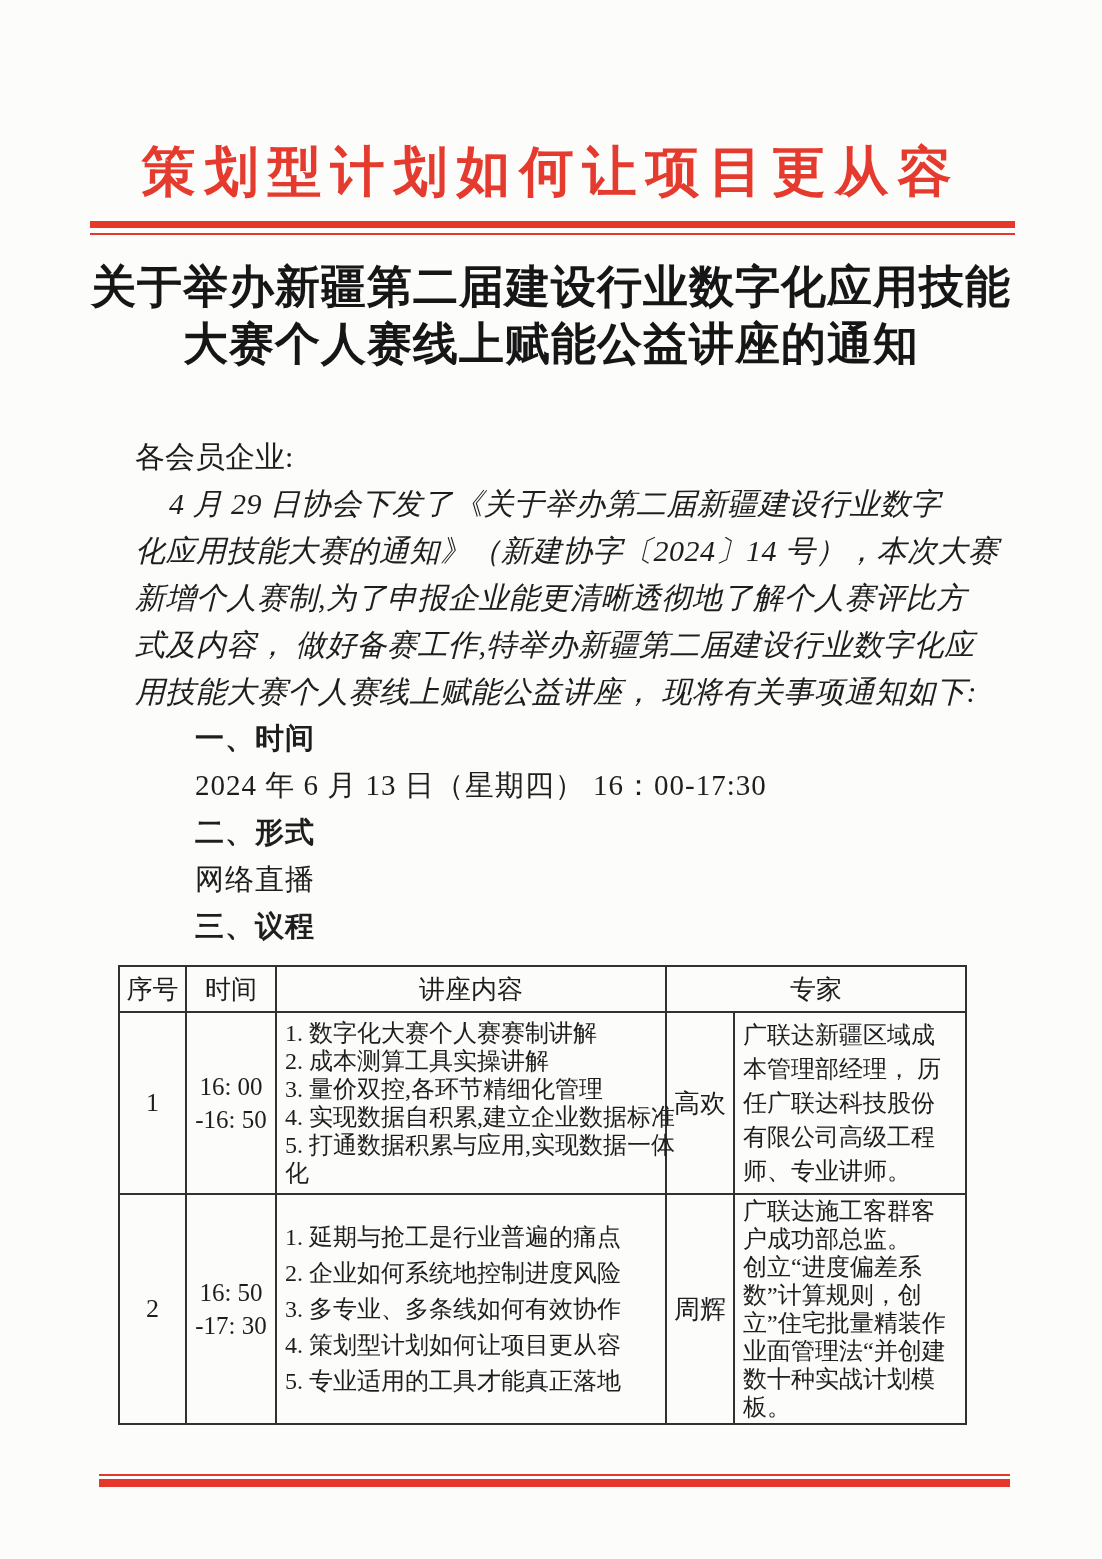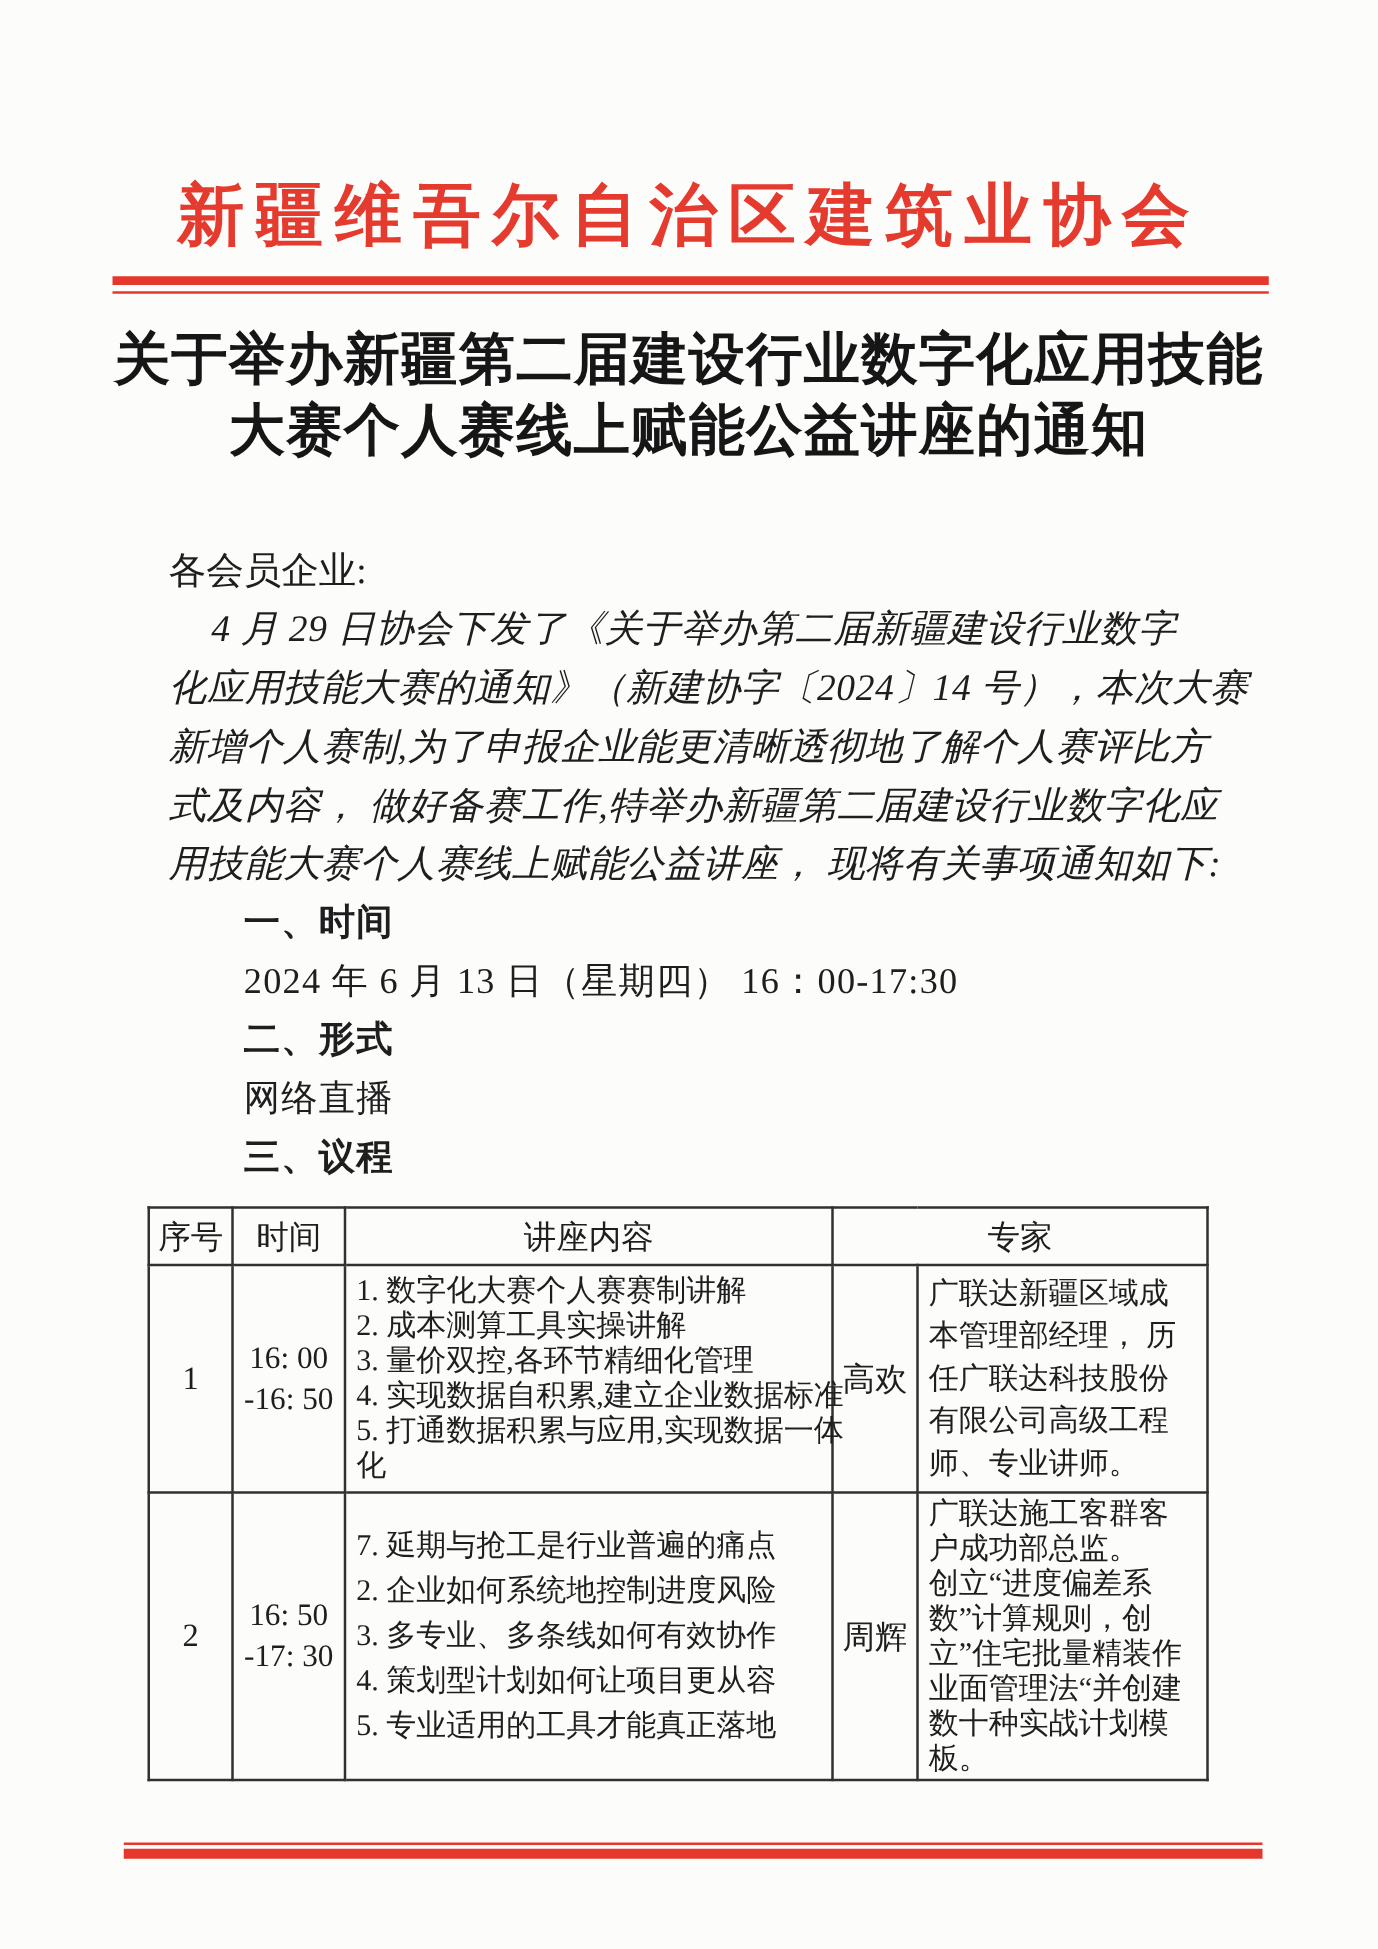--- a/index.html
+++ b/index.html
@@ -87,21 +87,21 @@
   
   .footer-rules { position: absolute; left: 99px; top: 1474px; width: 911px; }
   .rule-thin-bottom  { height: 2px; background: #e5372b; }
   .rule-thick-bottom { margin-top: 3px; height: 8px; background: #e5372b; }
 </style>
 </head>
 <body>
 
 <div class="page">
 
-  <div class="org-name">新疆维吾尔自治区建筑业协会</div>
+  <div class="org-name">策划型计划如何让项目更从容</div>
   <div class="rule-thick-top"></div>
   <div class="rule-thin-top"></div>
 
   <h1 class="doc-title">
     <span class="tl">关于举办新疆第二届建设行业数字化应用技能</span>
     <span class="tl">大赛个人赛线上赋能公益讲座的通知</span>
   </h1>
 
   <div class="content">
 
@@ -159,21 +159,21 @@
             <div class="d-par">广联达新疆区域成本管理部经理， 历任广联达科技股份有限公司高级工程师、专业讲师。</div>
           </td>
         </tr>
         <tr class="row2">
           <td class="c-index">2</td>
           <td class="c-time">
             <div class="t-line">16: 50</div>
             <div class="t-line">-17: 30</div>
           </td>
           <td class="c-content">
-            <div class="i-line">7. 延期与抢工是行业普遍的痛点</div>
+            <div class="i-line">1. 延期与抢工是行业普遍的痛点</div>
             <div class="i-line">2. 企业如何系统地控制进度风险</div>
             <div class="i-line">3. 多专业、多条线如何有效协作</div>
             <div class="i-line">4. 策划型计划如何让项目更从容</div>
             <div class="i-line">5. 专业适用的工具才能真正落地</div>
           </td>
           <td class="c-name">周辉</td>
           <td class="c-desc">
             <div class="d-par">广联达施工客群客户成功部总监。</div>
             <div class="d-par">创立“进度偏差系数”计算规则，创立”住宅批量精装作业面管理法“并创建数十种实战计划模板。</div>
           </td>

